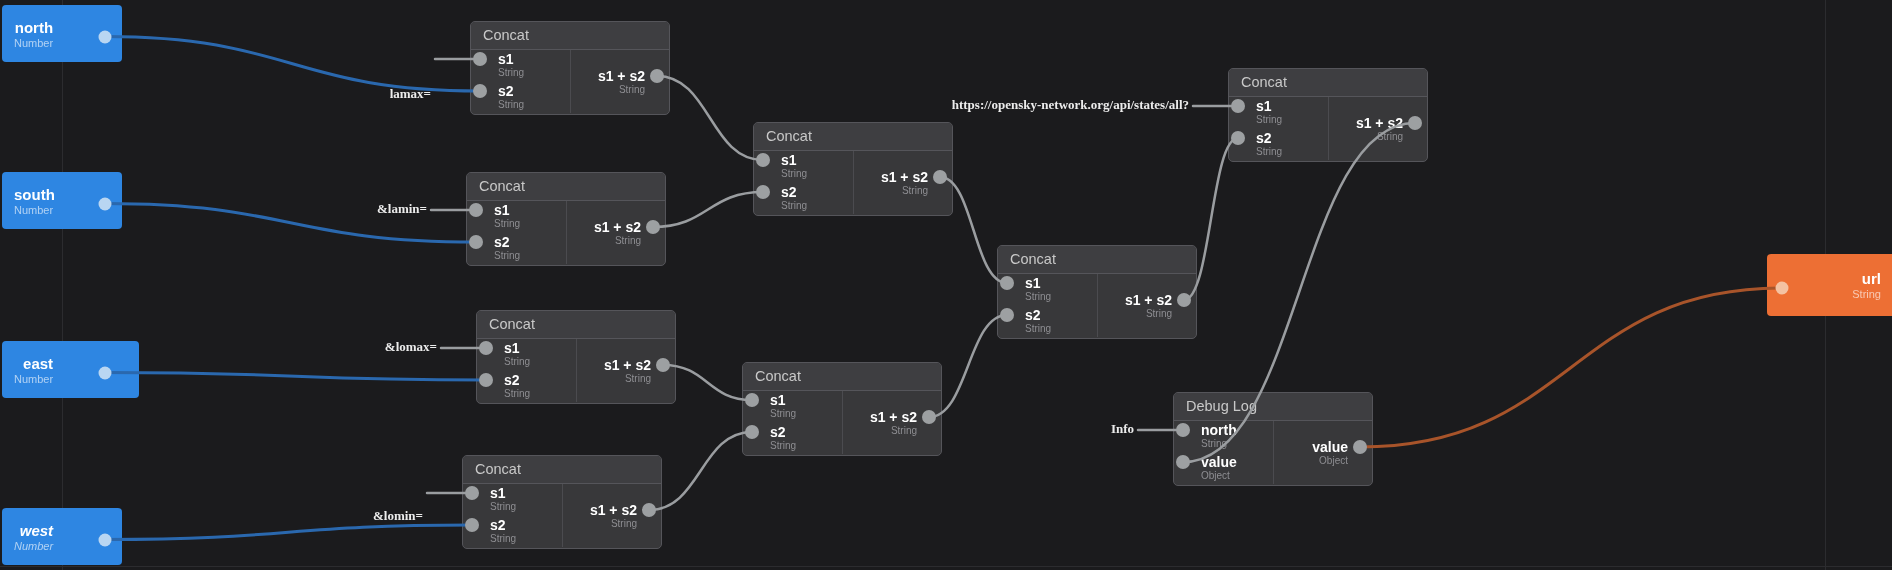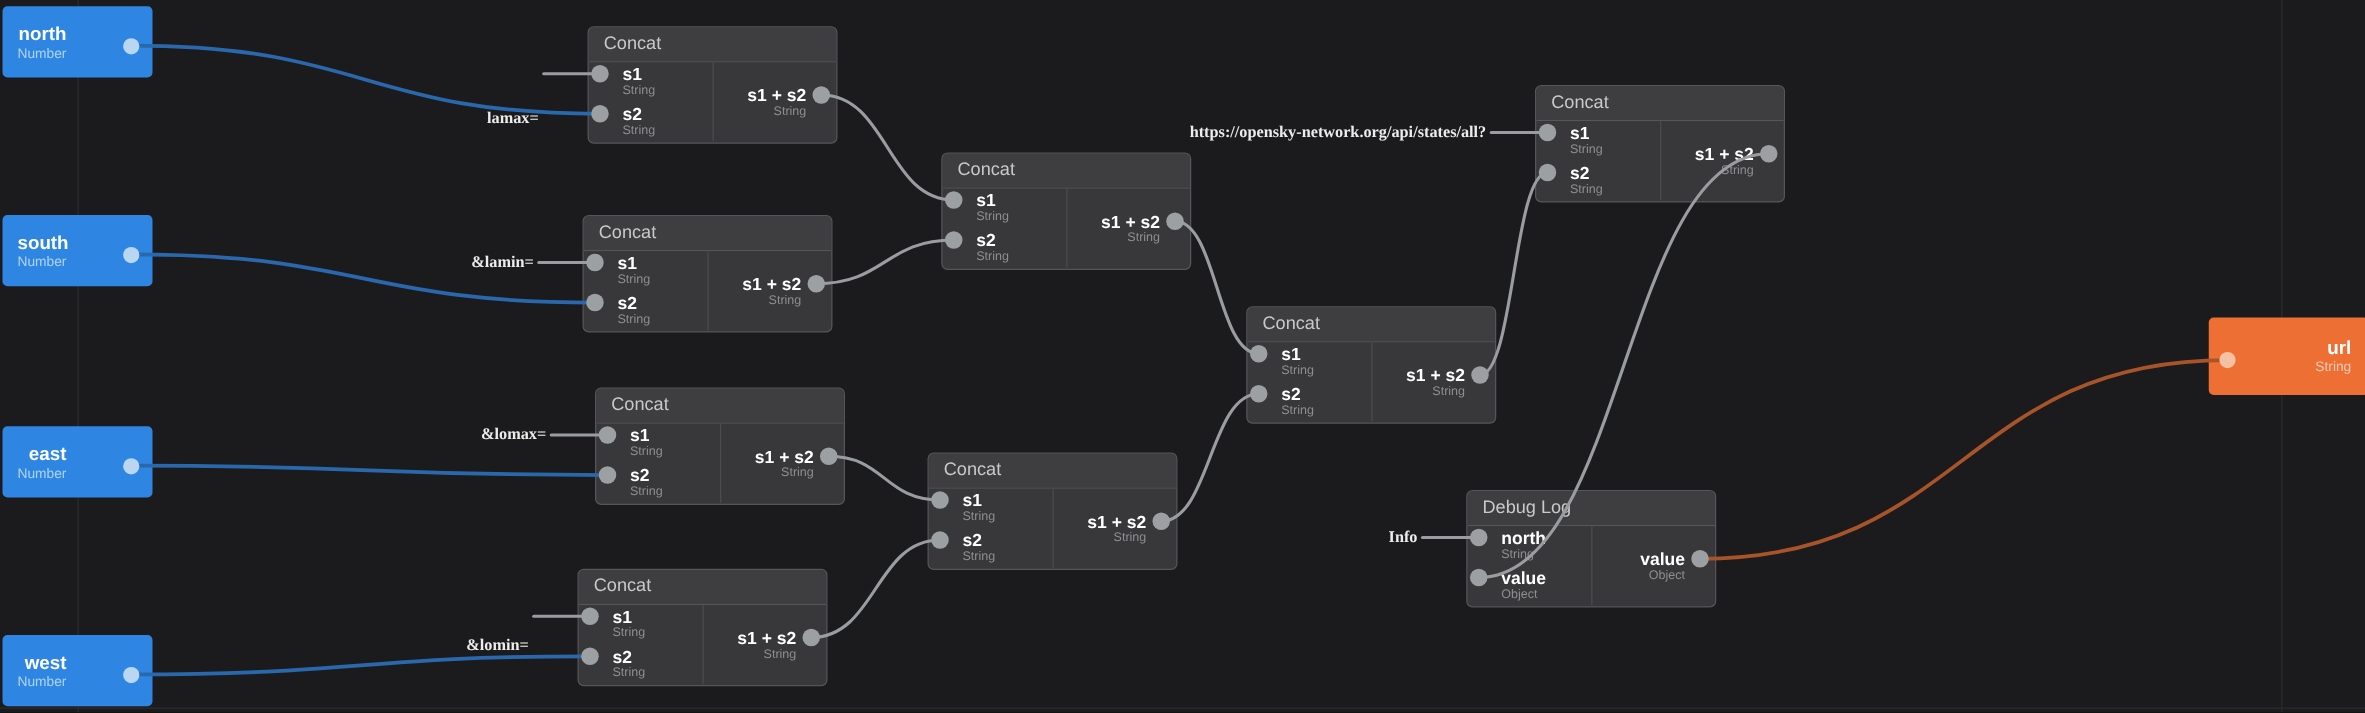--- a/index.html
+++ b/index.html
@@ -77,28 +77,28 @@
       </div>
     </div>
     <div class="port io" style="left: 105px; top: 36.5px; background: rgb(185, 214, 242);"></div>
     <div class="io-node blue" style="left: 2px; top: 172px; width: 120px; height: 57px;">
       <div class="io-text left">
         <div class="io-title">south</div>
         <div class="io-sub">Number</div>
       </div>
     </div>
     <div class="port io" style="left: 105px; top: 203.5px; background: rgb(185, 214, 242);"></div>
-    <div class="io-node blue" style="left: 2px; top: 341px; width: 120px; height: 57px;">
+    <div class="io-node blue" style="left: 2px; top: 341px; width: 137px; height: 57px;">
       <div class="io-text left">
         <div class="io-title">east</div>
         <div class="io-sub">Number</div>
       </div>
     </div>
     <div class="port io" style="left: 105px; top: 372.5px; background: rgb(185, 214, 242);"></div>
-    <div class="io-node blue" style="left: 2px; top: 508px; width: 120px; height: 57px;">
+    <div class="io-node blue" style="left: 2px; top: 508px; width: 120px; height: 57px; font-style: italic;">
       <div class="io-text left">
         <div class="io-title">west</div>
         <div class="io-sub">Number</div>
       </div>
     </div>
     <div class="port io" style="left: 105px; top: 539.5px; background: rgb(185, 214, 242);"></div>
     <div class="io-node orange" style="left: 1767px; top: 254px; width: 128px; height: 62px;">
       <div class="io-text right">
         <div class="io-title">url</div>
         <div class="io-sub">String</div>

